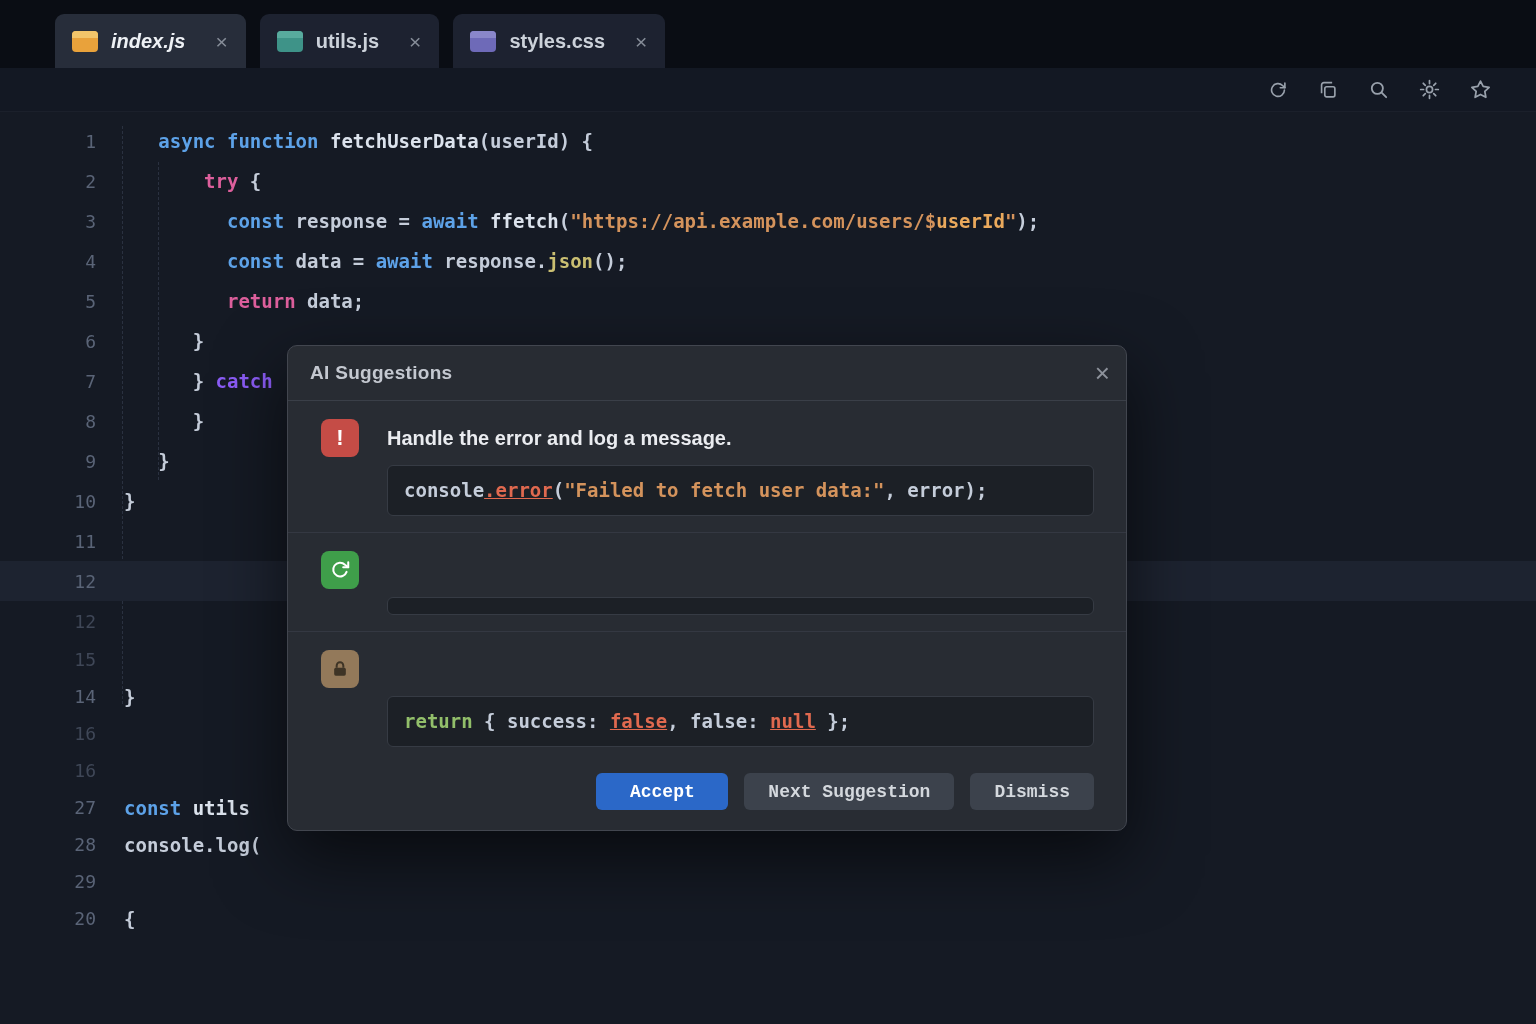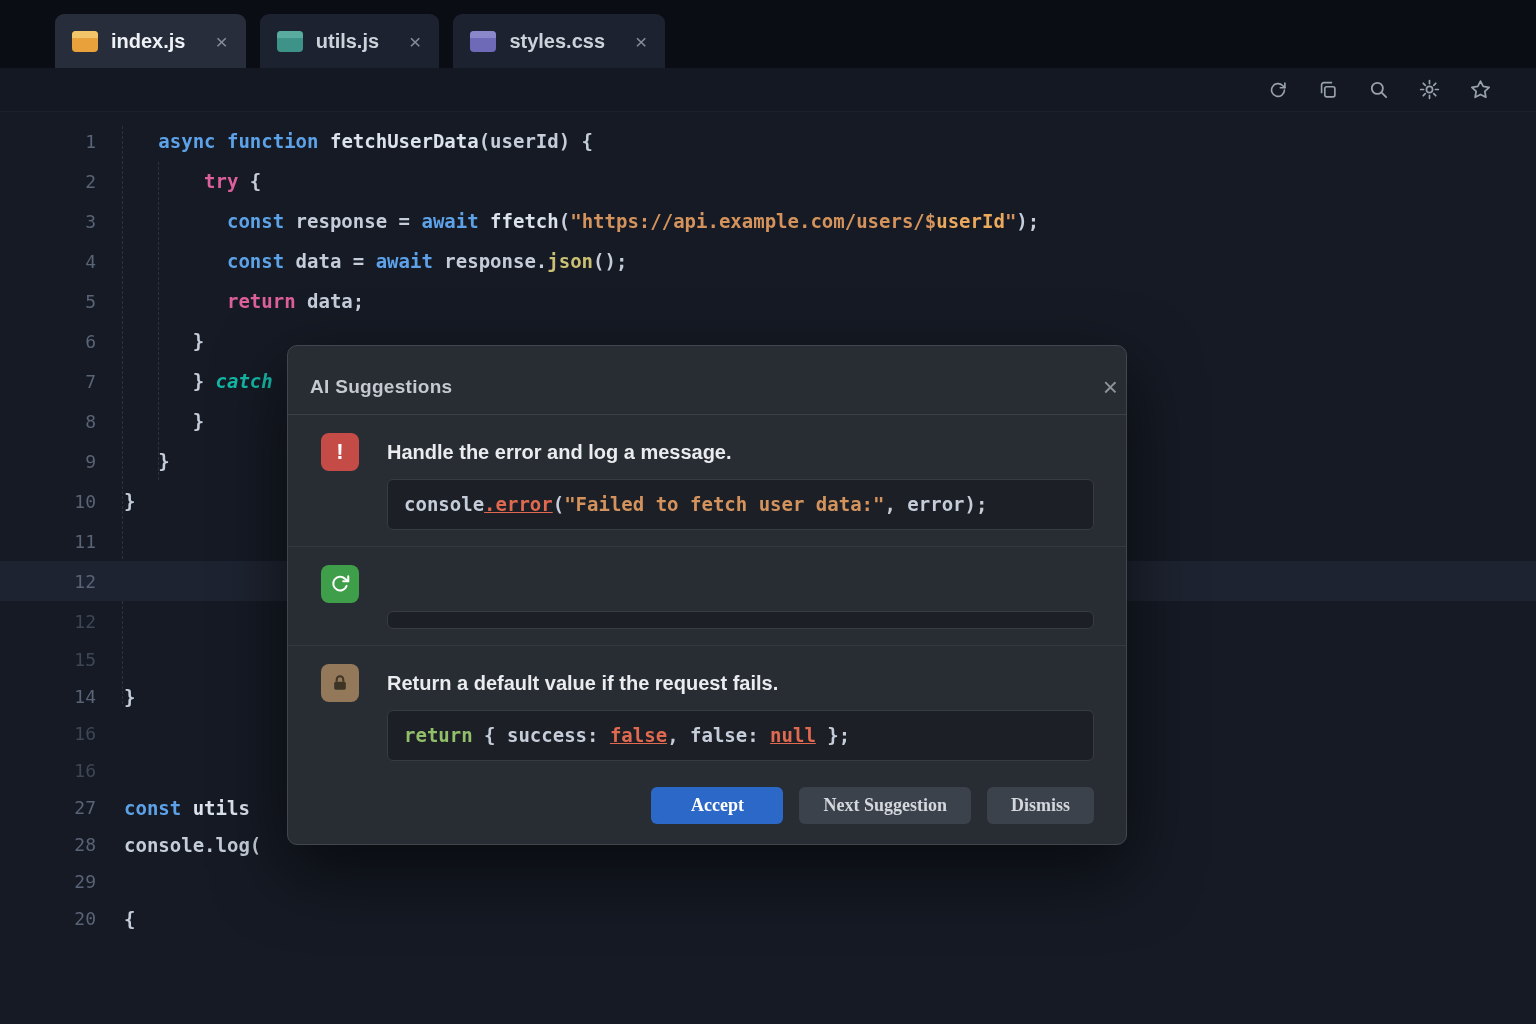--- a/index.html
+++ b/index.html
@@ -6,21 +6,21 @@
   html,body { width:1536px; height:1024px; overflow:hidden; }
   body { background:#10141d; font-family:"Liberation Sans",sans-serif; position:relative; }
 
   
   .tabbar { position:absolute; top:0; left:0; right:0; height:68px; background:#0a0d14;
             display:flex; align-items:flex-end; padding-left:55px; }
   .tab { height:54px; display:flex; align-items:center; padding:0 18px 0 17px;
          border-radius:9px 9px 0 0; margin-right:14px; background:#1d2230; cursor:default; }
   .tab.active { background:#272d3a; }
   .tab-label { font-size:20px; font-weight:bold; color:#ccd2da; margin-left:13px; }
-  .tab.active .tab-label { color:#eef1f5; }
+  .tab.active .tab-label { color:#eef1f5;font-style:italic; }
   .tab-close { margin-left:30px; color:#868d98; font-size:21px; line-height:1; }
   .tab-icon { width:26px; height:21px; border-radius:4px; position:relative; overflow:hidden; flex:0 0 26px; }
   .tab-icon::before { content:""; position:absolute; top:0; left:0; right:0; height:7px; }
   .js-file-icon { background:#e9a23b; } .js-file-icon::before { background:#f3c56a; }
   .utils-file-icon { background:#3e9388; } .utils-file-icon::before { background:#58ab9e; }
   .css-file-icon { background:#6e6ab8; } .css-file-icon::before { background:#8a87ca; }
 
   
   .toolbar { position:absolute; top:68px; left:0; right:0; height:44px; background:#131823;
              display:flex; align-items:center; justify-content:flex-end; gap:28px;
@@ -36,55 +36,55 @@
   .row.hl { background:#1d2330; }
   .gutter { flex:0 0 96px; width:96px; text-align:right; color:#5a6477; font-weight:normal; font-size:18px; }
   .gutter.dim { color:#3f4757; }
   .codeline { padding-left:28px; white-space:pre; }
   .guide { position:absolute; border-left:1px dashed #2a3140; width:0; z-index:0; }
   .guide-outer { left:122px; top:14px; height:578px; }
   .guide-inner { left:158px; top:50px; height:318px; }
 
   
   .tk-kw    { color:#5da2e8; }
-  .tk-kwi   { color:#14b8a6; font-style:italic; }
+  .tk-kwi   { color:#8b5cf6; }
   .tk-ctrl  { color:#dd5f9c; }
   .tk-str   { color:#d4935c; }
   .tk-strb  { color:#eaa95c; }
   .tk-fn    { color:#dce3ed; }
   .tk-plain { color:#c5cdda; }
   .tk-prop  { color:#cabf72; }
   .tk-red   { color:#e0694f;text-decoration:underline; }
   .tk-green { color:#92bf6a; }
   .tk-orange{ color:#d7a053; }
 
   
   .dialog { position:absolute; left:287px; top:345px; width:840px; background:#282c33;
             border:1px solid #42464f; border-radius:10px; z-index:10;
             box-shadow:0 26px 70px rgba(0,0,0,0.6); }
   .dlg-header { height:55px; display:flex; align-items:center; justify-content:space-between;
-                padding:0 8px 0 22px; border-bottom:1px solid #3a3f48;margin-top:14px; }
+                padding:0 16px 0 22px; border-bottom:1px solid #3a3f48; }
   .dlg-title { font-size:19px; font-weight:bold; color:#c4c8d0; letter-spacing:0.3px; }
   .dlg-close { color:#8d929b; font-size:26px; line-height:1; }
   .sugg { padding:18px 32px 16px 33px; border-bottom:1px solid #343842; }
   .sugg:last-of-type { border-bottom:none; }
   .sugg-head { display:flex; align-items:center; gap:28px; }
   .sugg-icon { width:38px; height:38px; border-radius:8px; flex:0 0 38px;
                display:flex; align-items:center; justify-content:center; }
   .error-icon { background:#c54c46; }
   .retry-icon { background:#3f9e4a; }
   .lock-icon  { background:#93795a; }
   .sg-excl { color:#fff; font-weight:bold; font-size:22px; font-family:"Liberation Sans",sans-serif; }
   .sugg-title { font-size:20px; font-weight:bold; color:#eaecf0; }
   .sugg-code { margin:8px 0 0 66px; background:#1c2026; border:1px solid #363b44; border-radius:6px;
                padding:8px 16px; font-family:"DejaVu Sans Mono",monospace; font-weight:bold;
                font-size:19px; line-height:33px; white-space:pre; }
   .dlg-footer { display:flex; justify-content:flex-end; gap:16px; padding:10px 32px 20px; }
   .btn { height:37px; border:none; border-radius:6px; display:flex; align-items:center; justify-content:center;
-         font-family:Liberation Serif, serif; font-size:18px; font-weight:bold;
+         font-family:Liberation Mono, monospace; font-size:18px; font-weight:bold;
          color:#d4d8dd; background:#3c424c; padding:0 24px; min-width:100px; cursor:default; }
   .btn.primary { background:#2b68c8; color:#ffffff; min-width:132px; }
 </style>
 </head>
 <body>
 
 <div class="tabbar">
     <div class="tab active">
       <span class="tab-icon js-file-icon"></span>
       <span class="tab-label">index.js</span>
@@ -250,21 +250,20 @@
         <div class="sugg-code"></div>
       </div>
       <div class="sugg">
         <div class="sugg-head">
           <span class="sugg-icon lock-icon">
             <svg viewBox="0 0 24 24" width="20" height="20">
               <rect x="5" y="10.5" width="14" height="9.5" rx="2" fill="#3e3426"></rect>
               <path d="M8 10.5V8a4 4 0 0 1 8 0v2.5" fill="none" stroke="#3e3426" stroke-width="2.4"></path>
             </svg>
           </span>
-          <span class="sugg-title">Return a default value if the request fails.</span>
         </div>
         <div class="sugg-code"><div><span class="tk-green">return</span><span class="tk-plain"> { success: </span><span class="tk-red">false</span><span class="tk-plain">, false: </span><span class="tk-red">null</span><span class="tk-plain"> };</span></div></div>
       </div>
     </div>
   <div class="dlg-footer" id="dlg-footer">
       <button class="btn primary">Accept</button>
       <button class="btn">Next Suggestion</button>
       <button class="btn">Dismiss</button>
     </div>
 </div>

